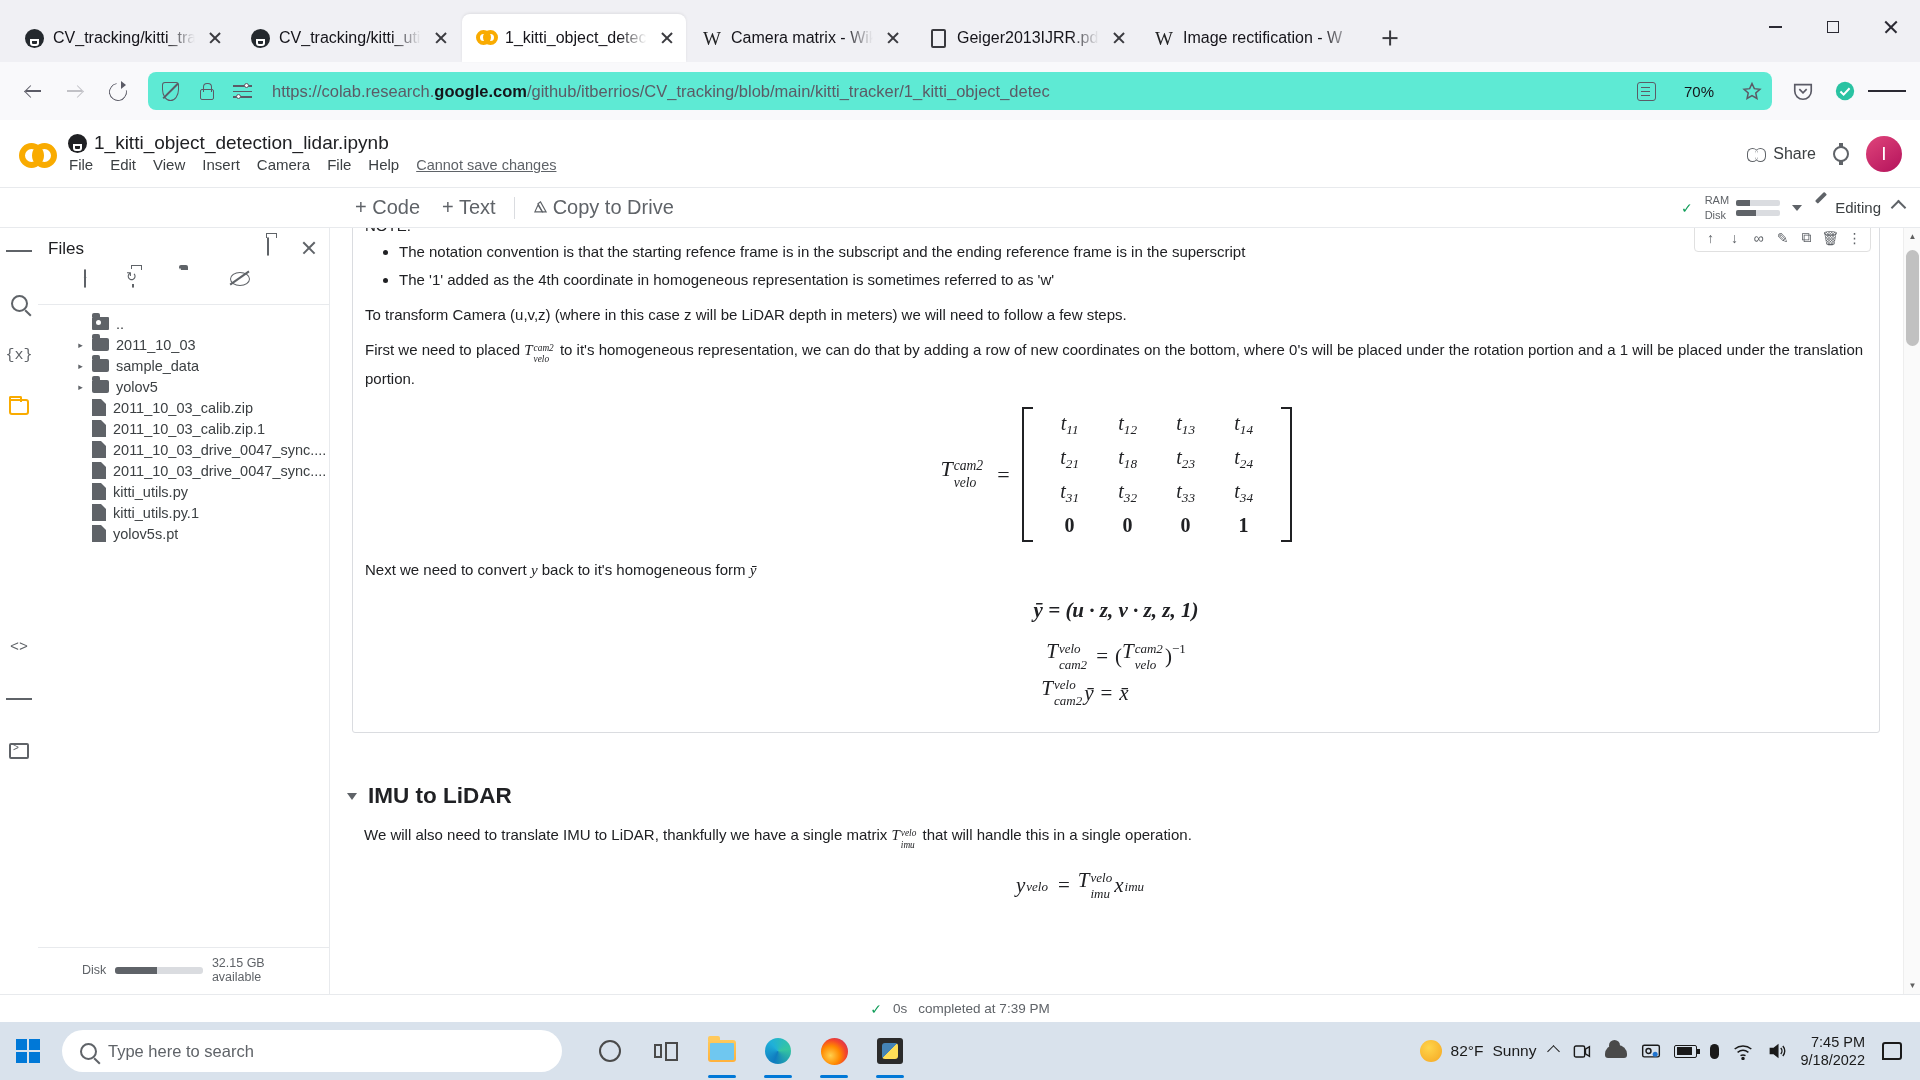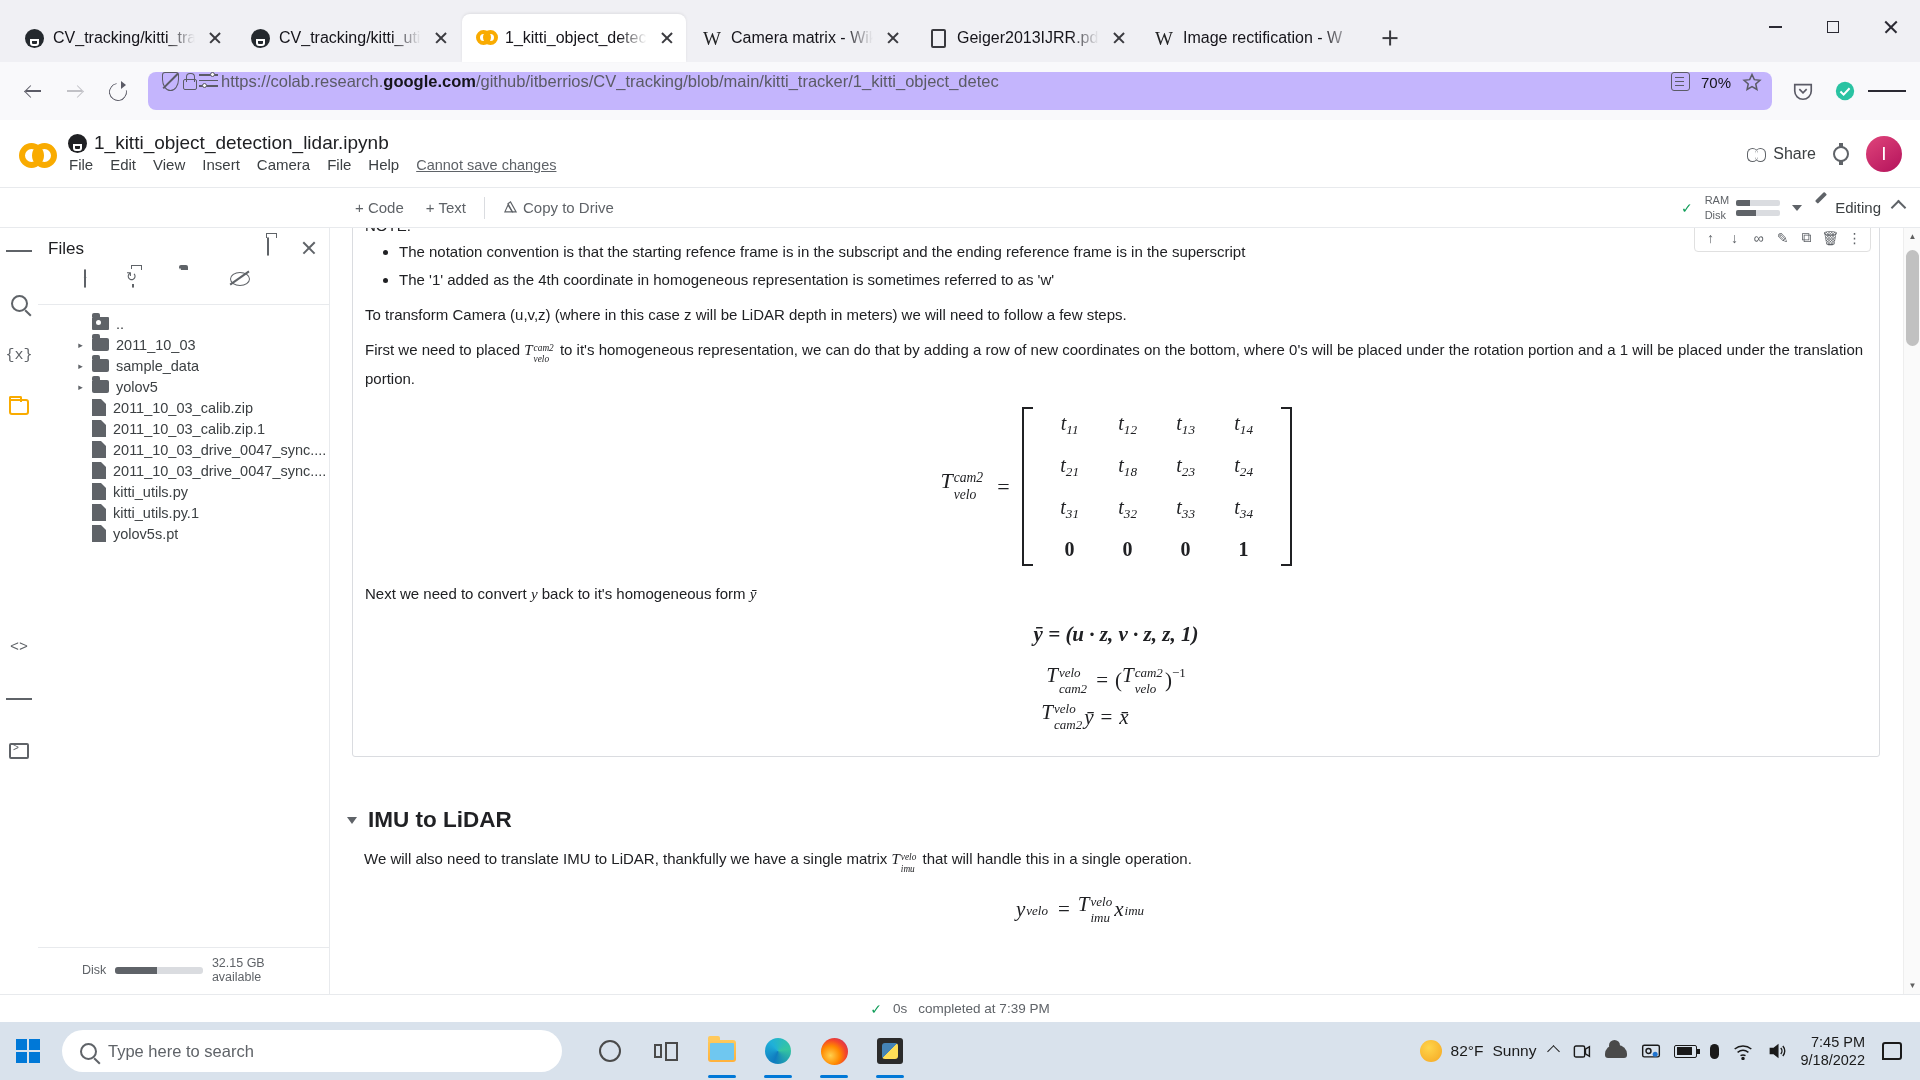--- a/index.html
+++ b/index.html
@@ -89,22 +89,22 @@
   .reload-ico::before {
     content:""; position:absolute; left:1.5px; top:1.5px; width:16px; height:16px;
     border:1.9px solid #5b5b66; border-radius:50%; border-top-color:transparent;
     transform:rotate(35deg);
   }
   .reload-ico::after {
     content:""; position:absolute; right:1px; top:0px; border-left:5px solid #5b5b66;
     border-top:4px solid transparent; border-bottom:4px solid transparent;
   }
   .urlbar {
-    flex:1 1 auto; height:38px; background:#c4b5fd; border-radius:8px;
-    display:flex; align-items:flex-start; gap:3px; padding:0 10px 0 14px;
+    flex:1 1 auto; height:38px; background:#5eead4; border-radius:8px;
+    display:flex; align-items:center; gap:20px; padding:0 10px 0 14px;
     margin:0 8px; min-width:0;
   }
   .url-text {
     flex:1 1 auto; font-size:16.5px; color:#5b5b66; white-space:nowrap; overflow:hidden;
     -webkit-mask-image:linear-gradient(to right, #000 96%, transparent 100%);
     mask-image:linear-gradient(to right, #000 96%, transparent 100%);
   }
   .url-text b { color:#15141a; font-weight:700; }
   .shield-ico { width:17px; height:19px; position:relative; flex:0 0 17px; }
   .shield-ico::before {
@@ -192,21 +192,21 @@
     background:linear-gradient(145deg,#e0457b,#b3125b); color:#fff;
     display:flex; align-items:center; justify-content:center; font-size:19px;
   }
 
   
   .colab-toolbar {
     height:40px; display:flex; align-items:center; padding:0 16px 0 0; flex:0 0 40px;
     border-bottom:1px solid #e8eaed; background:#fff;
   }
   .tb-left { display:flex; align-items:center; gap:0; padding-left:344px; }
-  .tb-btn { display:flex; align-items:center; gap:5px; font-size:15px; color:#5f6368; padding:4px 11px; border-radius:4px; }
+  .tb-btn { display:flex; align-items:center; gap:5px; font-size:20px; color:#5f6368; padding:4px 11px; border-radius:4px; }
   .tb-sep { width:1px; height:22px; background:#dadce0; margin:0 7px; }
   .tb-right { margin-left:auto; display:flex; align-items:center; gap:12px; }
   .ram-disk { display:flex; align-items:center; gap:7px; font-size:11px; color:#5f6368; }
   .rd-labels { display:flex; flex-direction:column; gap:3px; line-height:1.1; }
   .rd-bars { display:flex; flex-direction:column; gap:4px; }
   .rd-bar { width:44px; height:6px; background:#dadce0; border-radius:2px; position:relative; overflow:hidden; }
   .rd-bar i { position:absolute; left:0; top:0; height:100%; background:#5f6368; }
   .caret-down { width:0; height:0; border-left:5px solid transparent; border-right:5px solid transparent; border-top:6px solid #5f6368; }
   .editing-btn { display:flex; align-items:center; gap:6px; font-size:15px; color:#3c4043; }
   .pencil-ico { width:15px; height:15px; position:relative; }
@@ -334,21 +334,21 @@
   }
   .tensor > .scripts > span { white-space:nowrap; }
   .tensor > .scripts > .sup { position:relative; top:-0.55em; }
   .tensor > .scripts > .sub { position:relative; top:-0.35em; }
 
   .matrix-eq { display:inline-flex; align-items:center; gap:12px; font-size:22px; }
   .bracket-mat { display:inline-flex; align-items:stretch; }
   .brk { width:11px; border:2px solid #202124; }
   .brk.l { border-right:none; }
   .brk.r { border-left:none; }
-  .mat-grid { display:grid; grid-template-columns:repeat(4, 58px); row-gap:19px; padding:5px 8px; }
+  .mat-grid { display:grid; grid-template-columns:repeat(4, 58px); row-gap:11px; padding:5px 8px; }
   .mat-grid > div { text-align:center; font-family:"Liberation Serif", serif; font-style:italic; font-size:20px; }
   .mat-grid > div.num { font-style:normal; font-weight:700; }
   .sb { font-size:0.66em; font-style:italic; position:relative; top:0.28em; }
 
   
   .vscroll-outer {
     position:absolute; right:0; top:0; width:17px; height:100%; background:#fafafa; border-left:1px solid #eee;
   }
   .vscroll-thumb { position:absolute; left:2px; width:13px; background:#c1c1c1; border-radius:7px; }
   .vscroll-arrow { position:absolute; left:0; width:17px; height:17px; display:flex; align-items:center; justify-content:center; font-size:8px; color:#606060; }

